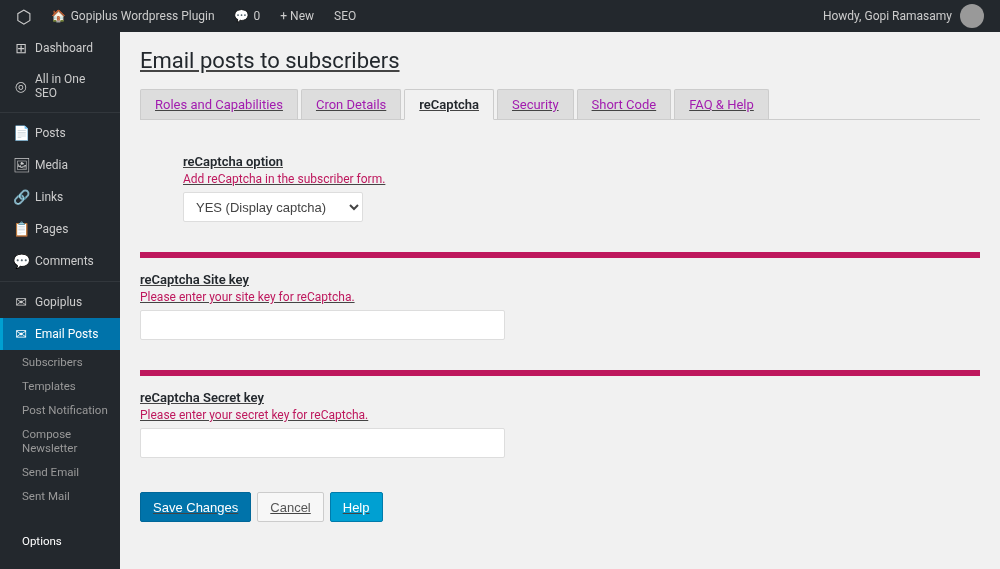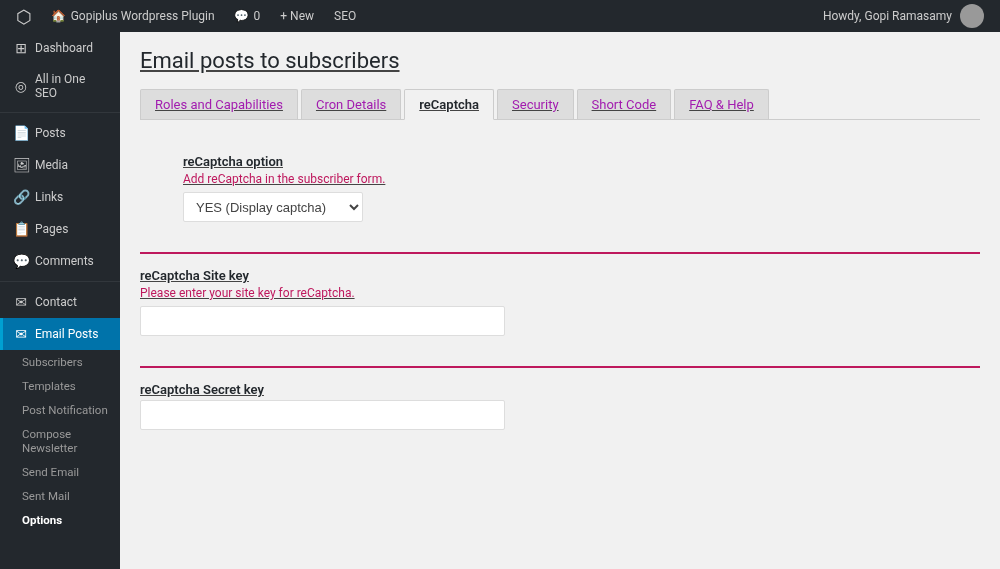--- a/index.html
+++ b/index.html
@@ -44,21 +44,21 @@
     #wpcontent { flex: 1; overflow-y: auto; background: #f1f1f1; padding: 0; }
     .wrap { padding: 16px 20px; text-decoration: underline; }
     h1.page-title { font-size: 22px; font-weight: 400; color: #23282d; margin-bottom: 16px; }
 
     
     .nav-tab-wrapper { border-bottom: 1px solid #ccc; margin-bottom: 20px; display: flex; gap: 0; }
     .nav-tab { padding: 7px 14px; font-size: 13px; cursor: pointer; background: #ddd; border: 1px solid #ccc; border-bottom: none; margin-right: 3px; color: #a21caf; text-decoration: none; border-radius: 2px 2px 0 0; }
     .nav-tab.nav-tab-active { background: #f1f1f1; border-bottom: 1px solid #f1f1f1; color: #23282d; font-weight: 600; margin-bottom: -1px; }
     .field-label { font-weight: 600; font-size: 13px; color: #23282d; margin-bottom: 3px; }
     .field-desc { font-size: 12px; color: #be185d; margin-bottom: 6px; }
-    .form-row { padding: 14px 0; border-top: 2px solid #be185d; }
+    .form-row { padding: 14px 0; border-top: 6px solid #be185d; }
     .form-row:first-child { border-top: none; margin-left: 43px; }
 
     
     input[type="text"] {
       width: 365px;
       padding: 5px 8px;
       border: 1px solid #ddd;
       border-radius: 2px;
       font-size: 13px;
       background: #fff;
@@ -169,33 +169,33 @@
       <span class="icon">📋</span>
       <span>Pages</span>
     </div>
     <div class="menu-item">
       <span class="icon">💬</span>
       <span>Comments</span>
     </div>
     <div class="menu-separator"></div>
     <div class="menu-item">
       <span class="icon">✉</span>
-      <span>Contact</span>
+      <span>Gopiplus</span>
     </div>
     <div class="menu-item active">
       <span class="icon">✉</span>
       <span>Email Posts</span>
     </div>
     <a class="submenu-item">Subscribers</a>
     <a class="submenu-item">Templates</a>
     <a class="submenu-item">Post Notification</a>
     <a class="submenu-item">Compose Newsletter</a>
     <a class="submenu-item">Send Email</a>
     <a class="submenu-item">Sent Mail</a>
-    <a class="submenu-item active" style="font-weight:700; color:#fff;">Options</a>
+    <a class="submenu-item active" style="font-weight:400; color:#fff;margin-top:21px;">Options</a>
 
   </div>
 
   <div id="wpcontent">
     <div class="wrap">
       <h1 class="page-title">Email posts to subscribers</h1>
 
       <div class="nav-tab-wrapper">
         <a class="nav-tab">Roles and Capabilities</a>
         <a class="nav-tab">Cron Details</a>
@@ -217,21 +217,27 @@
         </div>
 
         <div class="form-row" style="margin-top: 16px;">
           <div class="field-label">reCaptcha Site key</div>
           <div class="field-desc">Please enter your site key for reCaptcha.</div>
           <input type="text" style="width: 365px;" value="">
         </div>
 
         <div class="form-row" style="margin-top: 16px;">
           <div class="field-label">reCaptcha Secret key</div>
+          <div class="field-desc">Please enter your secret key for reCaptcha.</div>
           <input type="text" style="width: 365px;" value="">
         </div>
 
+        <div class="buttons-row" style="margin-top: 20px;">
+          <button class="button-primary">Save Changes</button>
+          <button class="button-secondary">Cancel</button>
+          <button class="button-help">Help</button>
+        </div>
 
       </div>
     </div>
   </div>
 
 </div>
 
 </body></html>

